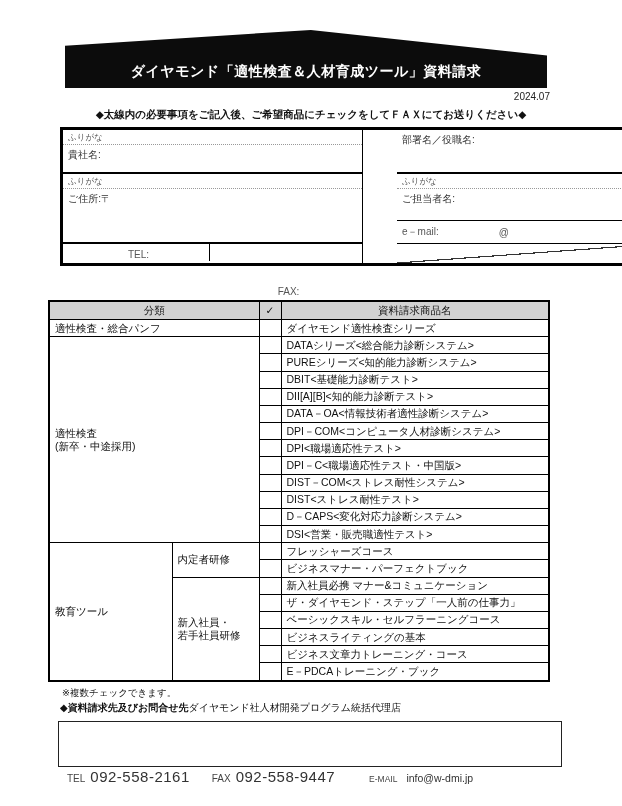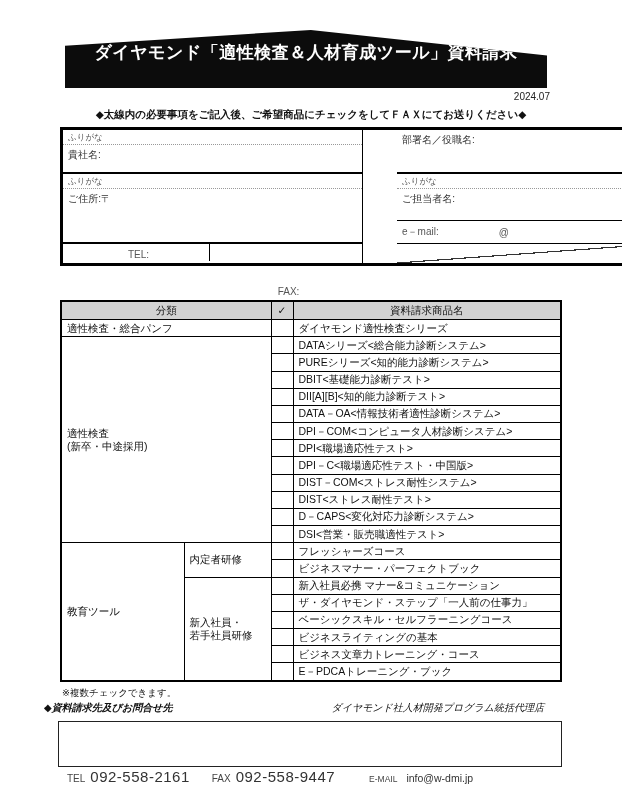--- a/index.html
+++ b/index.html
@@ -7,21 +7,21 @@
     position:relative;width:622px;height:806px;margin:0 auto;background:#ffffff;
     font-family:"Liberation Sans","DejaVu Sans",sans-serif;color:#1a1a1a;overflow:hidden;
   }
   
   .banner{
     position:absolute;left:65px;top:30px;width:482px;height:58px;background:#0c0c0c;
     clip-path:polygon(0% 27%,51% 0%,100% 44%,100% 100%,0% 100%);
     display:flex;align-items:flex-end;justify-content:center;
   }
   .banner-title{
-    color:#ffffff;font-weight:bold;font-size:17px;letter-spacing:.5px;padding-bottom:24px;white-space:nowrap;
+    color:#ffffff;font-weight:bold;font-size:14px;letter-spacing:.5px;padding-bottom:7px;white-space:nowrap;
   }
   .date-line{position:absolute;top:91px;right:72px;font-size:10px;color:#222;}
   .instruction{
     position:absolute;top:108px;left:0;width:100%;text-align:center;
     font-size:10.5px;font-weight:bold;color:#111;
   }
   
   .form-box{
     position:absolute;left:60px;top:127px;width:600px;height:139px;
     border:3px solid #000;box-sizing:border-box;display:flex;background:#fff;gap:12px;
@@ -43,36 +43,36 @@
   }
   .furigana{
     display:block;font-size:8.5px;color:#555;padding:2px 5px 1px 5px;
     border-bottom:1px dotted #999;line-height:11px;
   }
   .f-label{display:block;font-size:10px;color:#333;padding:3px 5px;line-height:13px;}
   .email-label{font-size:10px;color:#555;padding-left:5px;}
   .email-at{font-size:10px;color:#555;margin-left:60px;}
   
   .product-table{
-    position:absolute;left:60px;top:300px;width:500px;height:382px;
+    position:absolute;left:48px;top:300px;width:500px;height:382px;
     border-collapse:collapse;table-layout:fixed;font-size:10.5px;
   }
   .product-table td{border:1px solid #000;padding:0 5px;line-height:1.25;overflow:hidden;white-space:nowrap;}
   .product-table{border:2px solid #000;}
   .hdr td{
     background:#d2d2d2;text-align:center;font-size:10.5px;color:#111;height:17px;
   }
   .cat{vertical-align:middle;text-align:left;color:#111;}
   .prod{text-align:left;color:#111;}
   .chk{padding:0;}
   
   .multi-note{position:absolute;left:62px;top:687px;font-size:9.5px;color:#111;}
   .request-line{
-    position:absolute;left:44px;top:701px;width:500px;display:flex;
-    justify-content:space-between;align-items:baseline;font-size:10px;color:#111;font-style:italic;
+    position:absolute;left:60px;top:701px;width:500px;display:flex;
+    justify-content:flex-start;align-items:baseline;font-size:10px;color:#111;
   }
   .request-left{font-weight:bold;}
   .contact-box{
     position:absolute;left:58px;top:721px;width:504px;height:46px;
     border:1px solid #222;box-sizing:border-box;padding:3px 8px;background:#fff;
   }
   .contact-company{font-size:11.5px;color:#333;line-height:15px;}
   .contact-row{display:flex;align-items:baseline;margin-top:3px;}
   .c-label{font-size:10px;color:#444;margin-right:5px;}
   .c-number{font-size:15px;color:#333;letter-spacing:.5px;margin-top:40px;}

